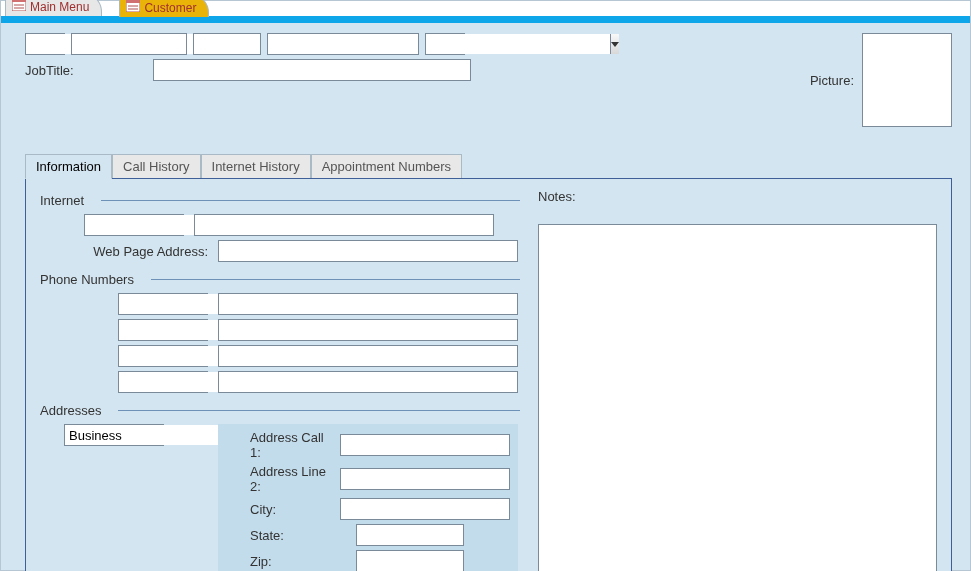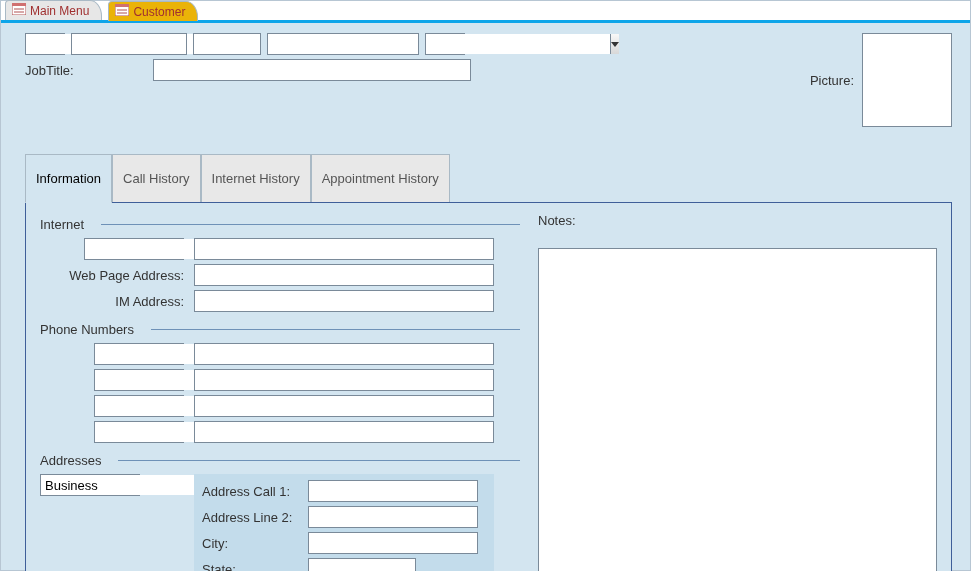--- a/index.html
+++ b/index.html
@@ -19,23 +19,23 @@
     height: 100%;
     border: 1px solid #b7c6d3;
   }
 
   
   .doc-tabs {
     display: flex;
     align-items: flex-end;
     height: 22px;
     background: #fff;
-    border-bottom: 3px solid #0ea5e9;
+    border-bottom: 7px solid #0ea5e9;
     padding-left: 4px;
-    gap: 4px;
+    gap: 15px;
   }
   .doc-tab {
     position: relative;
     display: flex;
     align-items: center;
     height: 20px;
     padding: 0 12px 0 6px;
     margin-right: 2px;
     border: 1px solid #a9b9c5;
     border-bottom: none;
@@ -132,21 +132,21 @@
 
   
   .content-tabwrap {
     margin-top: 26px;
   }
   .content-tabs {
     display: flex;
     gap: 0;
   }
   .ctab {
-    padding: 16px 10px;
+    padding: 4px 10px;
     border: 1px solid #a9b9c5;
     border-bottom: none;
     background: #e1ecf3;
     color: #555;
     cursor: pointer;
     font-size: 13px;
     position: relative;
     top: 1px;
     text-align: center;
   }
@@ -188,20 +188,21 @@
   .fieldrow {
     display: flex;
     align-items: center;
     gap: 6px;
     margin-bottom: 4px;
   }
   .fieldrow .lbl {
     width: 148px;
     text-align: left;
     padding-left: 30px;
+    margin-left: 24px;
   }
   .fieldrow .lbl.right { text-align: right; padding-left: 0; padding-right:4px;}
   .phone-row .combo { width: 90px; }
   .phone-row .txt { width: 300px; }
 
   .internet .combo { width: 100px; }
   .internet .txt { width: 300px; }
   .internet .first-lbl { width: 148px; display:flex; justify-content:flex-end; padding-right:4px;}
 
   .addresses-block .combo { width: 100px; }
@@ -286,21 +287,21 @@
         <span>Picture:</span>
         <div class="picture-frame"></div>
       </div>
     </div>
 
     <div class="content-tabwrap">
       <div class="content-tabs">
         <div class="ctab active">Information</div>
         <div class="ctab">Call History</div>
         <div class="ctab">Internet History</div>
-        <div class="ctab">Appointment History</div>
+        <div class="ctab">Appointment Numbers</div>
       </div>
 
       <div class="content-panel">
         <div class="two-col">
 
           <div class="left-col">
 
             <div class="internet">
               <div class="fs-title">
                 <span>Internet</span>
@@ -314,24 +315,20 @@
                         <span></span>
                       </button>
                   </div>
                 </div>
                 <input class="txt" value="" style="">
               </div>
               <div class="fieldrow">
                 <span class="lbl right">Web Page Address:</span>
                 <input class="txt" value="" style="">
               </div>
-              <div class="fieldrow">
-                <span class="lbl right">IM Address:</span>
-                <input class="txt" value="" style="">
-              </div>
             </div>
 
             <div style="margin-top:10px">
               <div class="fs-title">
                 <span>Phone Numbers</span>
                 <div class="line"></div>
               </div>
 
               <div class="fieldrow phone-row">
                 <div class="lbl" style="display:flex;justify-content:flex-end;padding-left:0;padding-right:4px">

